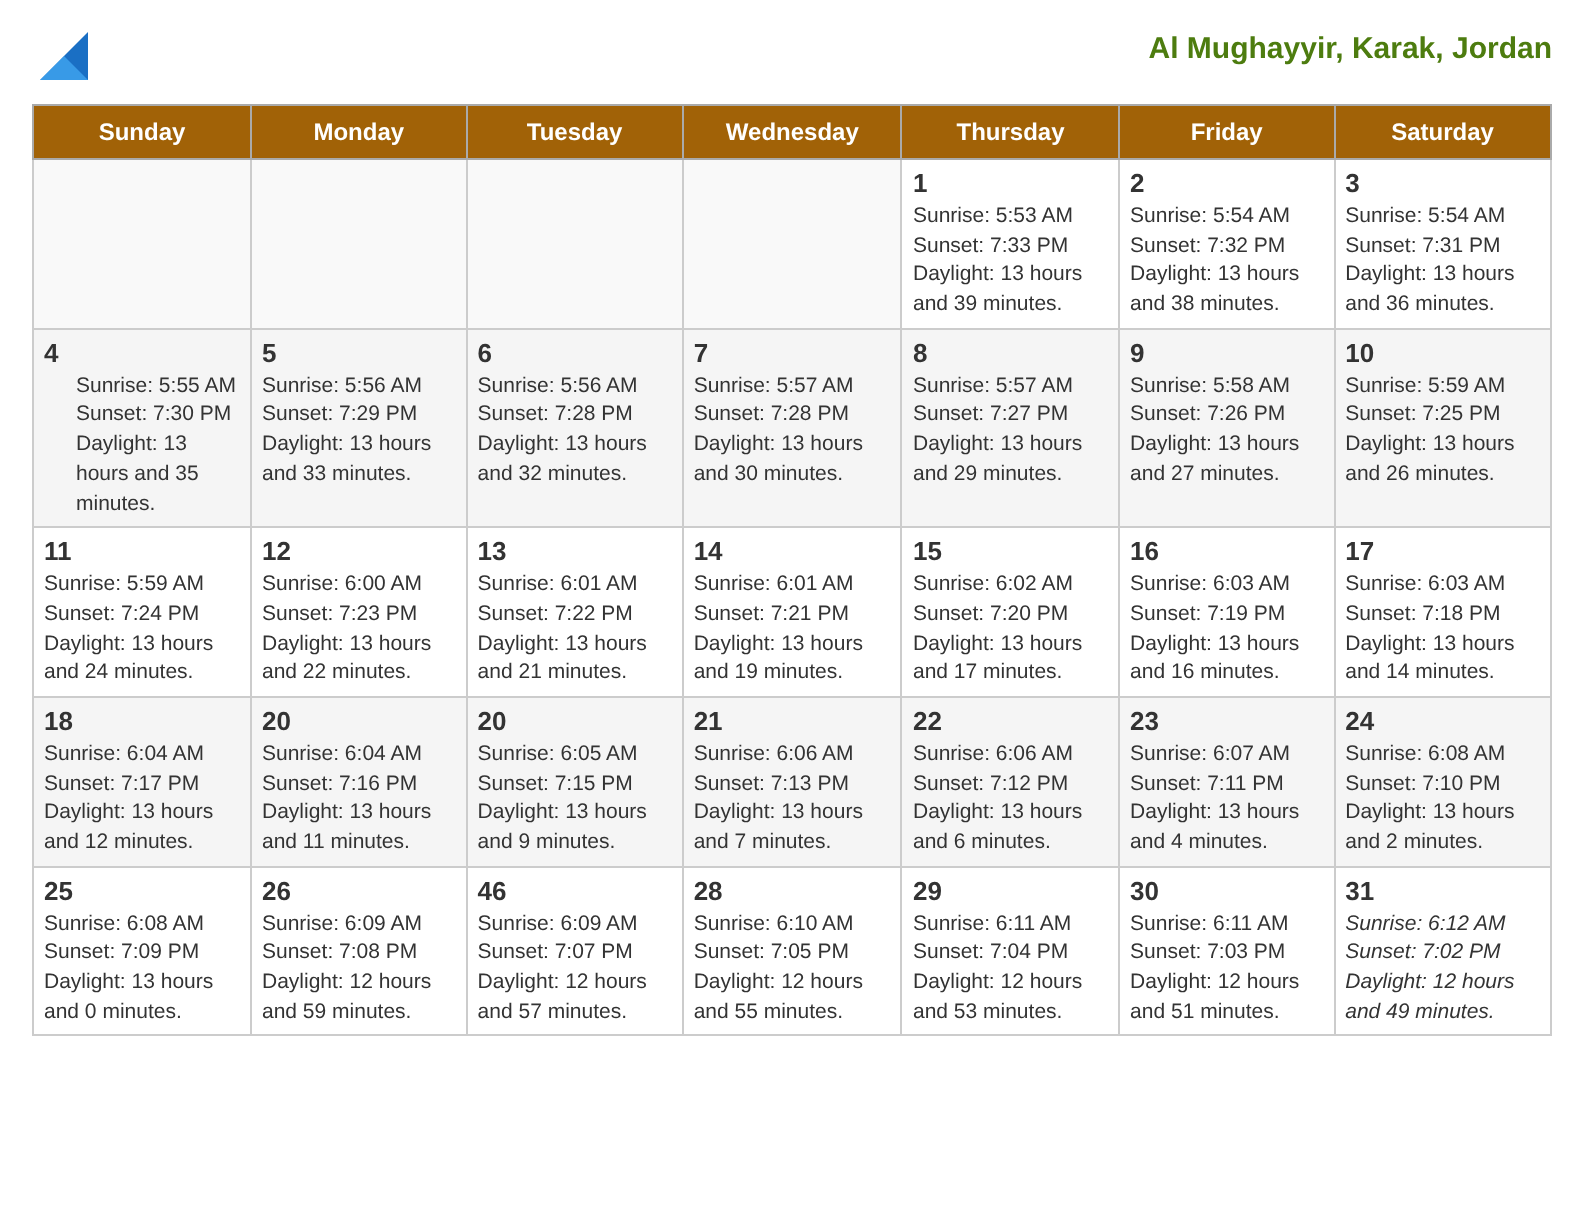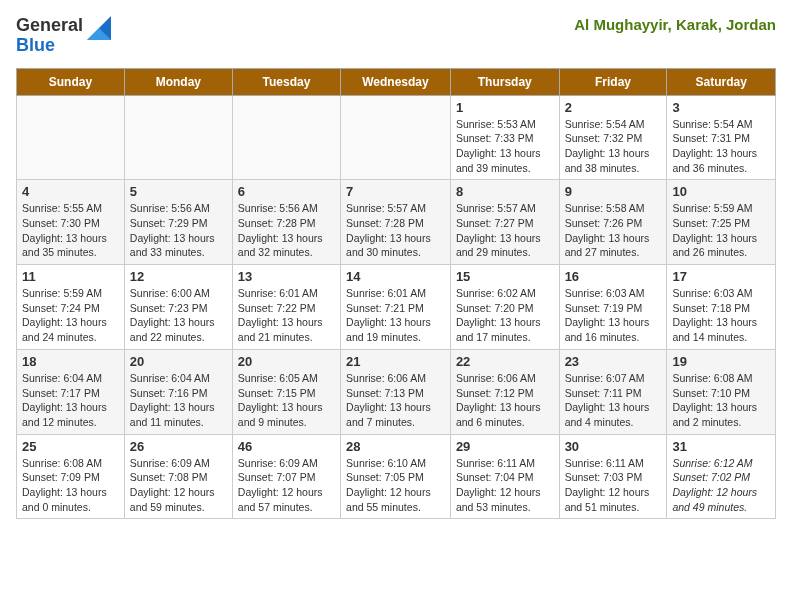--- a/index.html
+++ b/index.html
@@ -94,24 +94,20 @@
       font-size: 10.5px;
       color: #333;
       line-height: 1.4;
     }
   </style>
 </head>
 <body>
 
 <div class="header">
   <div class="logo">
-    <div class="logo-text">
-      <span class="logo-general">General</span>
-      <span class="logo-blue">Blue</span>
-    </div>
     <svg class="logo-icon" viewBox="0 0 24 24">
       <polygon points="0,24 24,0 24,24" fill="#1a6fc4"></polygon>
       <polygon points="0,24 12,12 24,24" fill="#4db8ff" opacity="0.6"></polygon>
     </svg>
   </div>
   <div class="title-section">
     <div class="location">Al Mughayyir, Karak, Jordan</div>
   </div>
 </div>
 
@@ -148,21 +144,21 @@
         <td>
           <span class="day-number">3</span>
           <div class="day-info" style="white-space: pre-line;">Sunrise: 5:54 AM
 Sunset: 7:31 PM
 Daylight: 13 hours and 36 minutes.</div>
         </td>
       </tr>
       <tr>
         <td>
           <span class="day-number">4</span>
-          <div class="day-info" style="white-space: pre-line;">Sunrise: 5:55 AM
+          <div class="day-info" style="white-space: pre-line; margin-left: 16px;">Sunrise: 5:55 AM
 Sunset: 7:30 PM
 Daylight: 13 hours and 35 minutes.</div>
         </td>
         <td>
           <span class="day-number">5</span>
           <div class="day-info" style="white-space: pre-line;">Sunrise: 5:56 AM
 Sunset: 7:29 PM
 Daylight: 13 hours and 33 minutes.</div>
         </td>
         <td>
@@ -271,21 +267,21 @@
 Sunset: 7:12 PM
 Daylight: 13 hours and 6 minutes.</div>
         </td>
         <td>
           <span class="day-number">23</span>
           <div class="day-info" style="white-space: pre-line;">Sunrise: 6:07 AM
 Sunset: 7:11 PM
 Daylight: 13 hours and 4 minutes.</div>
         </td>
         <td>
-          <span class="day-number">19</span>
+          <span class="day-number">24</span>
           <div class="day-info" style="white-space: pre-line;">Sunrise: 6:08 AM
 Sunset: 7:10 PM
 Daylight: 13 hours and 2 minutes.</div>
         </td>
       </tr>
       <tr>
         <td>
           <span class="day-number">25</span>
           <div class="day-info" style="white-space: pre-line;">Sunrise: 6:08 AM
 Sunset: 7:09 PM

